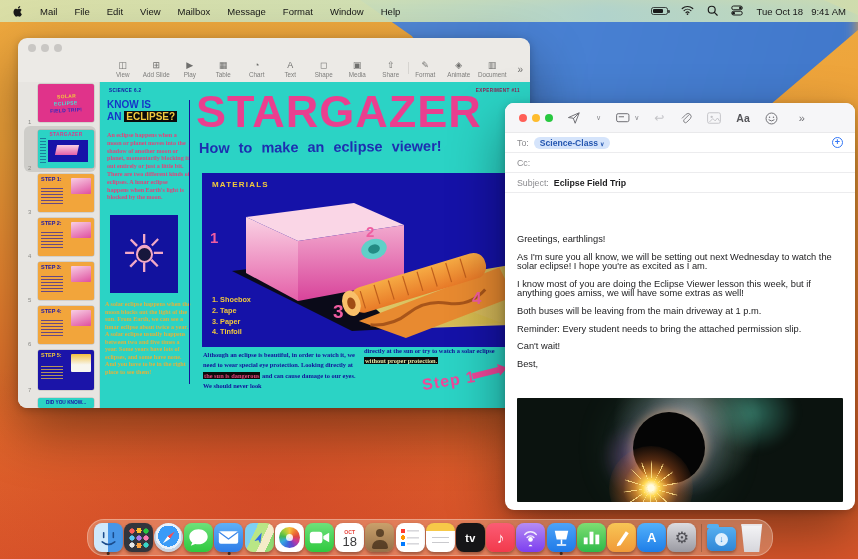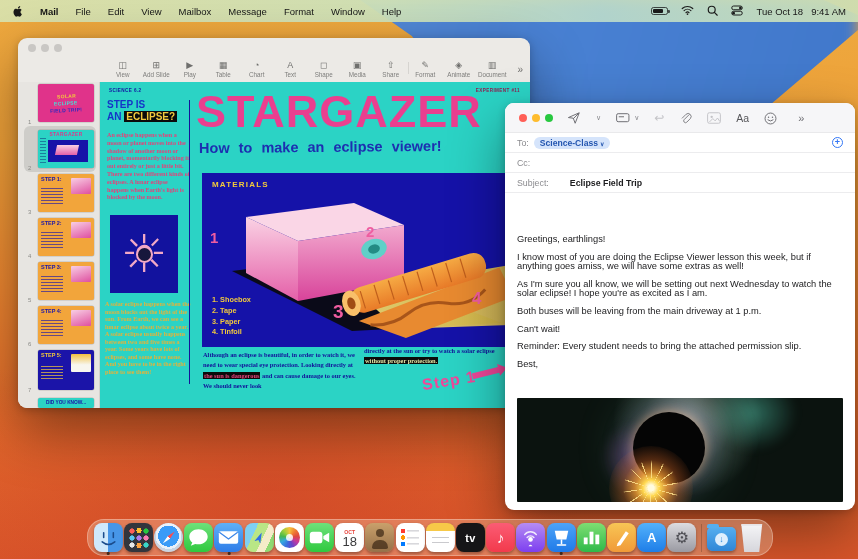--- a/index.html
+++ b/index.html
@@ -14,21 +14,21 @@
   .wp-glow{position:absolute;left:-80px;bottom:-120px;width:700px;height:380px;border-radius:50%;
     background:radial-gradient(closest-side,rgba(201,60,38,.55),rgba(201,60,38,0));}
 
   
   .menubar{position:absolute;left:0;top:0;width:858px;height:22px;
     background:linear-gradient(90deg,rgba(217,226,173,.94),rgba(206,226,186,.94) 45%,rgba(188,220,203,.9) 70%,rgba(205,224,182,.92));
     display:flex;align-items:center;padding:0 12px;font-size:9.5px;color:#161616}
   .mb-left{display:flex;align-items:center;gap:17px}
   .mb-apple svg{display:block}
   .mb-item{cursor:default}
-  .mb-item.app{font-weight:700}
+  .mb-item.app{font-weight:400}
   .mb-right{margin-left:auto;display:flex;align-items:center;gap:13px}
   .mb-batt{width:17px;height:8px;border:1px solid rgba(20,20,20,.75);border-radius:2.5px;position:relative}
   .mb-batt::before{content:"";position:absolute;left:1px;top:1px;bottom:1px;width:10px;background:#1a1a1a;border-radius:1px}
   .mb-batt::after{content:"";position:absolute;right:-3px;top:2px;width:2px;height:3px;background:rgba(20,20,20,.7);border-radius:0 1px 1px 0}
   .mb-time{display:flex;gap:8px}
 
   
   .win{position:absolute;border-radius:9px;background:#fff;box-shadow:0 22px 55px rgba(0,0,0,.42),0 2px 8px rgba(0,0,0,.22)}
 
   
@@ -99,26 +99,26 @@
   .s-arrow::after{content:"";position:absolute;right:-8px;top:-3.5px;border-left:9px solid #f0479a;border-top:6.5px solid transparent;border-bottom:6.5px solid transparent}
 
   
   #mail{left:505px;top:103px;width:350px;height:407px}
   .ml-toolbar{position:relative;height:30px;border-bottom:1px solid #e9e9eb;background:#f6f6f8;border-radius:9px 9px 0 0}
   .ml-toolbar .lights{top:11px;left:14px}
   .l-red{background:#ff5f57}.l-yel{background:#febc2e}.l-grn{background:#28c840}
   .mlt-icons{position:absolute;left:62px;right:8px;top:0;height:30px;display:flex;align-items:center;gap:15px;color:#6f6f74}
   .mlt-i{display:flex;align-items:center;gap:2px}
   .disabled{color:#c3c3c7}
-  .aa{font-size:10.5px;font-weight:400;color:#56565a}
+  .aa{font-size:10.5px;font-weight:700;color:#56565a}
   .chev{font-size:7px;color:#8a8a8e}
   .more{font-size:11px;color:#6f6f74;margin-left:6px}
   .ml-fields{font-size:8.8px;color:#8a8a8e}
   .ml-row{position:relative;height:20px;display:flex;align-items:center;padding:0 12px;border-bottom:1px solid #ececee}
-  .ml-val{color:#1d1d1f;margin-left:21px}
+  .ml-val{color:#1d1d1f;margin-left:5px}
   .token{background:#d5e4fb;color:#2456b0;font-weight:600;border-radius:7px;padding:1px 6px;margin-left:5px;font-size:8.6px}
   .token .tchev{font-size:6px;margin-left:2px;color:#2456b0}
   .addbtn{margin-left:auto;width:11px;height:11px;border:1.2px solid #3478f6;border-radius:50%;color:#3478f6;font-size:9px;line-height:9px;text-align:center;font-weight:600}
   .bold{font-weight:700}
   .sizegrp{margin-left:auto;display:flex;align-items:center;gap:4px}
   .dd{display:flex;align-items:center;border:1px solid #d2d2d6;border-radius:5px;background:#fff;height:15px;padding-left:6px;box-shadow:0 .5px 1px rgba(0,0,0,.08)}
   .dd-val{color:#1d1d1f;font-weight:600;font-size:8.4px;margin-right:5px}
   .stepper{width:13px;height:15px;background:#3d7bfd;border-radius:4px;display:flex;flex-direction:column;align-items:center;justify-content:center;gap:2px}
   .stepper i{display:block;width:0;height:0;border-left:3px solid transparent;border-right:3px solid transparent}
   .stepper .up{border-bottom:3.5px solid #fff}
@@ -381,21 +381,21 @@
         <div class="thumb t-teal8" style="height:10px">
           <span>DID YOU KNOW...</span>
         </div>
       </div>
     </div>
 
     <div class="slide">
       <span class="s-tag s-course">SCIENCE 6.2</span>
       <span class="s-tag s-exp">EXPERIMENT #11</span>
       <div class="s-h1">
-        <span>STEP IS</span><br>
+        <span>KNOW IS</span><br>
         <span>AN</span> <span class="hl">ECLIPSE?</span>
       </div>
       <div class="s-p1">An eclipse happens when a moon or planet moves into the shadow of another moon or planet, momentarily blocking it out entirely or just a little bit. There are two different kinds of eclipses. A lunar eclipse happens when Earth's light is blocked by the moon.</div>
       <div class="s-sunbox">
         <span class="s-sun">☀</span>
         <span class="s-suncore"></span>
       </div>
       <div class="s-p2">A solar eclipse happens when the moon blocks out the light of the sun. From Earth, we can see a lunar eclipse about twice a year. A solar eclipse usually happens between two and five times a year. Some years have lots of eclipses, and some have none. And you have to be in the right place to see them!</div>
       <div class="s-divider"></div>
       <div class="s-title">STARGAZER</div>
@@ -525,25 +525,25 @@
       <span>Cc:</span>
     </div>
     <div class="ml-row">
       <span>Subject:</span>
       <span class="ml-val bold">Eclipse Field Trip</span>
     </div>
   </div>
 
   <div class="ml-body">
     <p>Greetings, earthlings!</p>
+    <p>As I'm sure you all know, we will be setting out next Wednesday to watch the solar eclipse! I hope you're as excited as I am.</p>
     <p>I know most of you are doing the Eclipse Viewer lesson this week, but if anything goes amiss, we will have some extras as well!</p>
-    <p>As I'm sure you all know, we will be setting out next Wednesday to watch the solar eclipse! I hope you're as excited as I am.</p>
     <p>Both buses will be leaving from the main driveway at 1 p.m.</p>
+    <p>Reminder: Every student needs to bring the attached permission slip.</p>
     <p>Can't wait!</p>
-    <p>Reminder: Every student needs to bring the attached permission slip.</p>
     <div class="sig">
       <span>Best,</span>
     </div>
   </div>
 
   <div class="photo">
     <div class="ph-glow-white"></div>
     <div class="ph-glow-teal"></div>
     <div class="ph-glow-purple"></div>
     <div class="ph-moon"></div>

